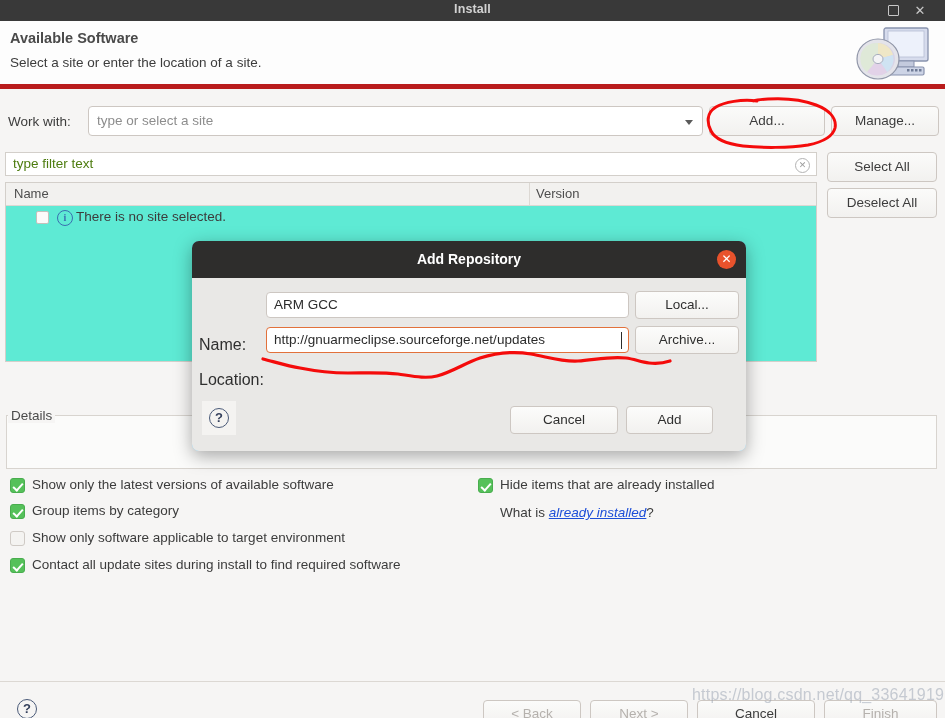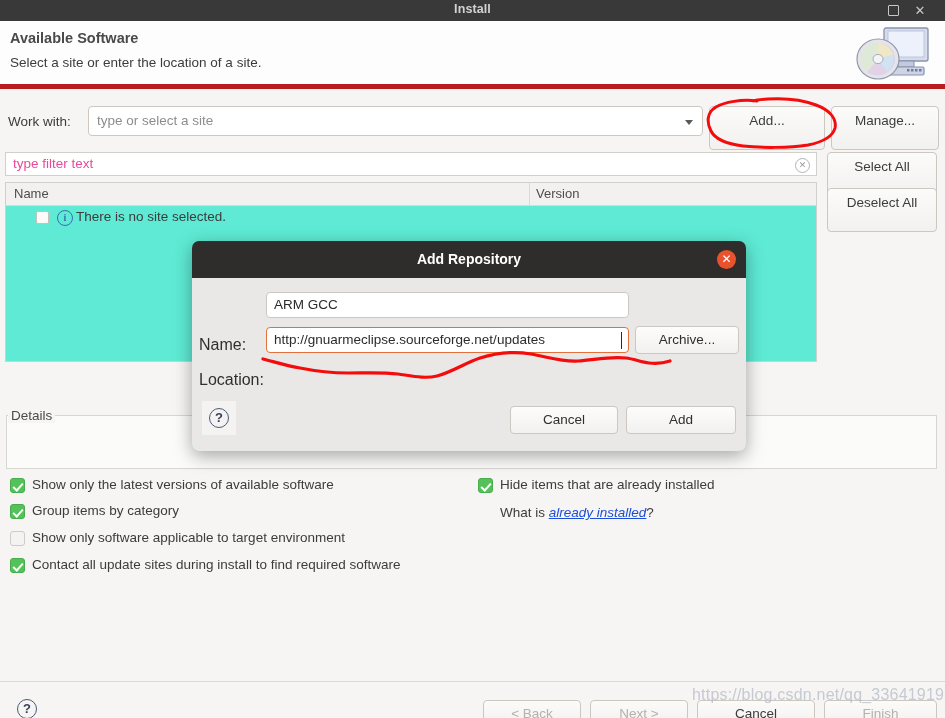--- a/index.html
+++ b/index.html
@@ -116,21 +116,21 @@
   .btn {
     position: absolute;
     box-sizing: border-box;
     background: linear-gradient(#fbfbfa, #f2f1ef);
     border: 1px solid #cdc7c2;
     border-radius: 4px;
     font-size: 13.5px;
     color: #3c3c3c;
     text-align: center;
     line-height: 28px;
-    height: 44px;
+    height: 30px;
   }
   .btn.disabled { color: #b5b1ad; }
 
   #btn-add     { left: 709px; top: 106px; width: 116px; }
   #btn-manage  { left: 831px; top: 106px; width: 108px; }
   #btn-selall  { left: 827px; top: 152px; width: 110px; }
   #btn-deselall{ left: 827px; top: 188px; width: 110px; }
 
   
   .filterbox {
@@ -138,21 +138,21 @@
     left: 5px; top: 152px;
     width: 812px; height: 24px;
     background: #ffffff;
     border: 1px solid #d3cfca;
     box-sizing: border-box;
   }
   .filterbox .ph {
     position: absolute;
     left: 7px; top: 3px;
     font-size: 13.5px;
-    color: #ec4899;
+    color: #4d7c0f;
   }
   .clear-ico {
     position: absolute;
     right: 6px; top: 5px;
     width: 13px; height: 13px;
     border: 1px solid #b3b3b3;
     border-radius: 50%;
     color: #9d9d9d;
     font-size: 9px;
     line-height: 12px;
@@ -404,21 +404,21 @@
     border: 1px solid #cdc7c2;
     border-radius: 4px;
     font-size: 13.5px;
     color: #2f2f2f;
     text-align: center;
     line-height: 26px;
   }
   #m-local   { left: 443px; top: 13px; width: 104px; }
   #m-archive { left: 443px; top: 48px; width: 104px; }
   #m-cancel  { left: 318px; top: 128px; width: 108px; }
-  #m-add     { left: 434px; top: 128px; width: 110px; }
+  #m-add     { left: 434px; top: 128px; width: 87px; }
 
   #help-modal {
     left: 17px; top: 130px;
     position: absolute;
     background: #f4f3f1;
   }
   .help-wrap {
     position: absolute;
     left: 10px; top: 123px;
     width: 34px; height: 34px;
@@ -546,20 +546,21 @@
   <div class="modal">
     <div class="modal-bar">
       <div class="mtitle">Add Repository</div>
       <div class="modal-close">✕</div>
     </div>
     <div class="modal-body">
       <div class="m-label" id="lbl-name">Name:</div>
       <div class="m-input" id="inp-name">
         <span class="v">ARM GCC</span>
       </div>
+      <div class="m-btn" id="m-local">Local...</div>
 
       <div class="m-label" id="lbl-loc">Location:</div>
       <div class="m-input" id="inp-loc">
         <span class="v">http://gnuarmeclipse.sourceforge.net/updates</span>
         <span class="caret"></span>
       </div>
       <div class="m-btn" id="m-archive">Archive...</div>
 
       <div class="help-wrap"></div>
       <div class="help-ico" id="help-modal">?</div>

